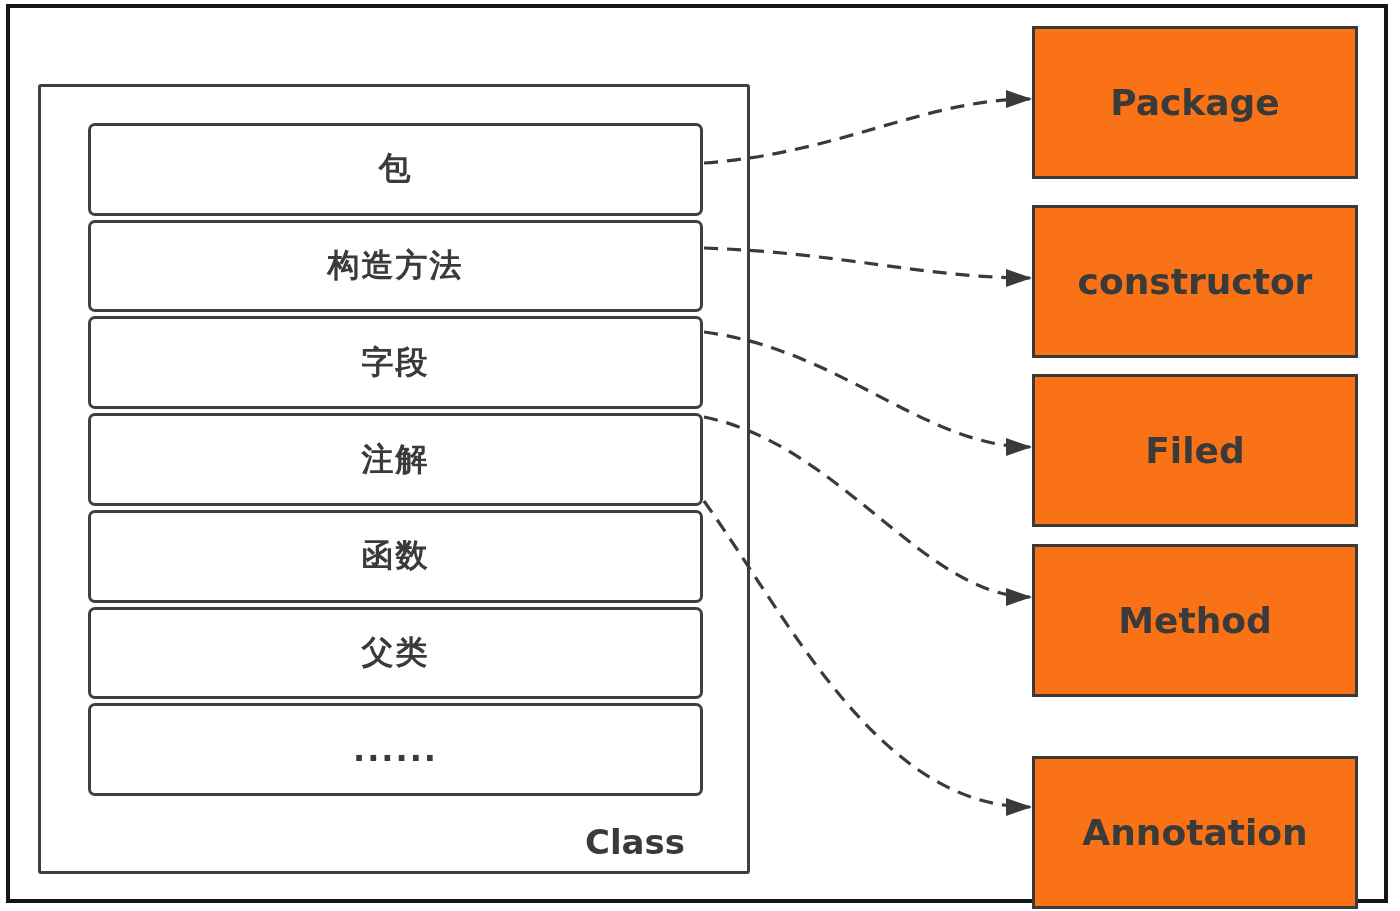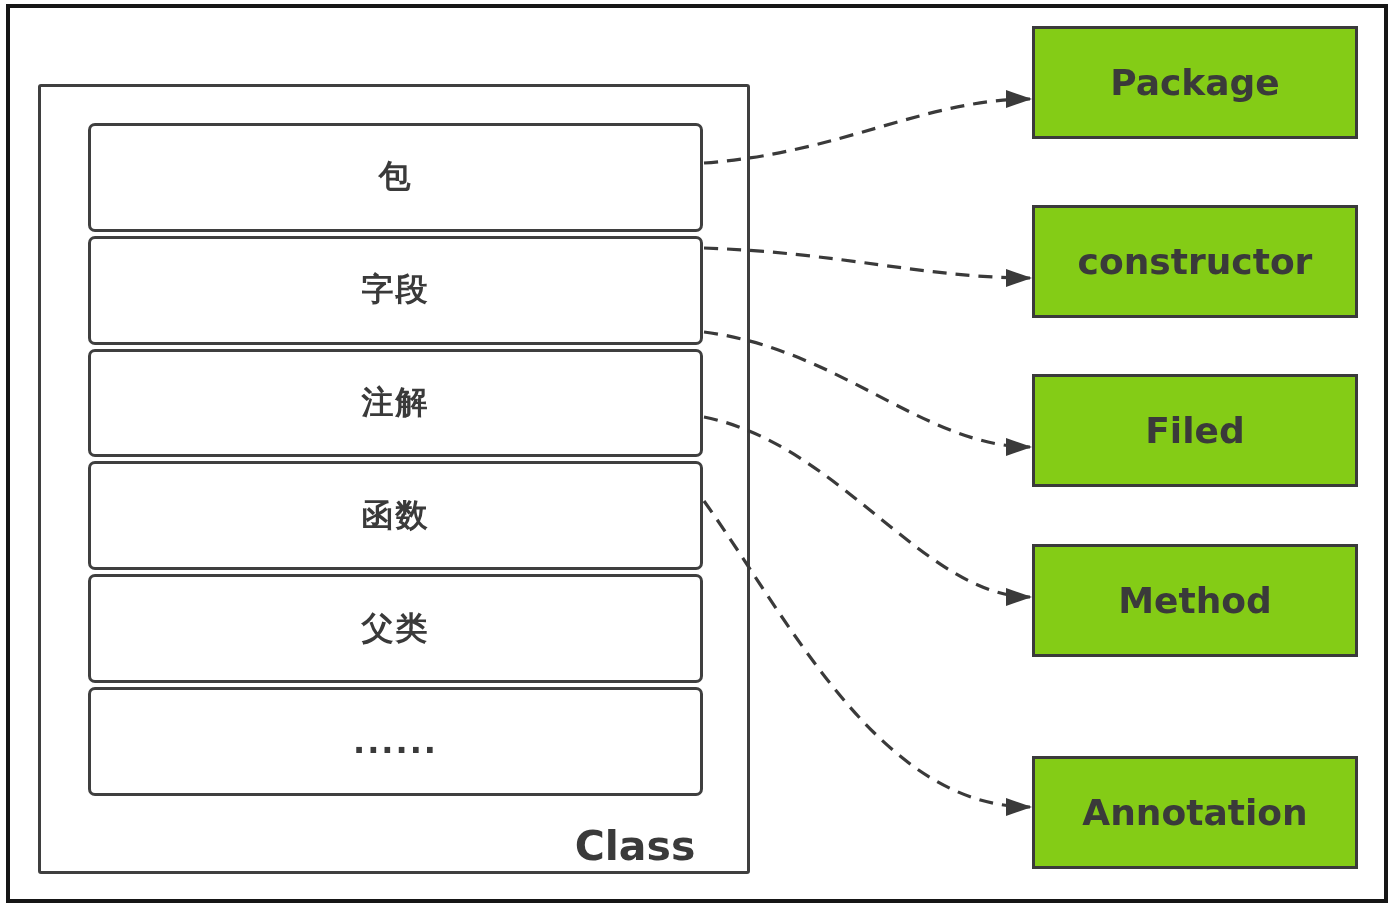--- a/index.html
+++ b/index.html
@@ -51,31 +51,31 @@
     font-size: 32px;
     font-weight: bold;
     color: #3a3a3a;
     letter-spacing: 2px;
   }
   .class-label {
     position: absolute;
     left: 560px; top: 822px;
     width: 150px;
     text-align: center;
-    font-size: 41px;
+    font-size: 34px;
     font-weight: bold;
     color: #3a3a3a;
   }
   .right-box {
     position: absolute;
     left: 1032px;
-    width: 326px; height: 113px;
+    width: 326px; height: 153px;
     border: 3px solid #3a3a3a;
     box-sizing: border-box;
-    background: #84cc16;
+    background: #f97316;
     display: flex;
     align-items: center;
     justify-content: center;
     font-size: 36px;
     font-weight: bold;
     color: #3a3a3a;
     text-align: center;
   }
   .right-box:nth-of-type(1) { top: 26px; }
   .arrow-layer {
@@ -96,20 +96,23 @@
 
 <div class="canvas">
 
   <div class="outer-frame"></div>
 
   <div class="class-box"></div>
 
   <div class="rows">
     <div class="row">
         <span>包</span>
+      </div>
+    <div class="row">
+        <span>构造方法</span>
       </div>
     <div class="row">
         <span>字段</span>
       </div>
     <div class="row">
         <span>注解</span>
       </div>
     <div class="row">
         <span>函数</span>
       </div>

